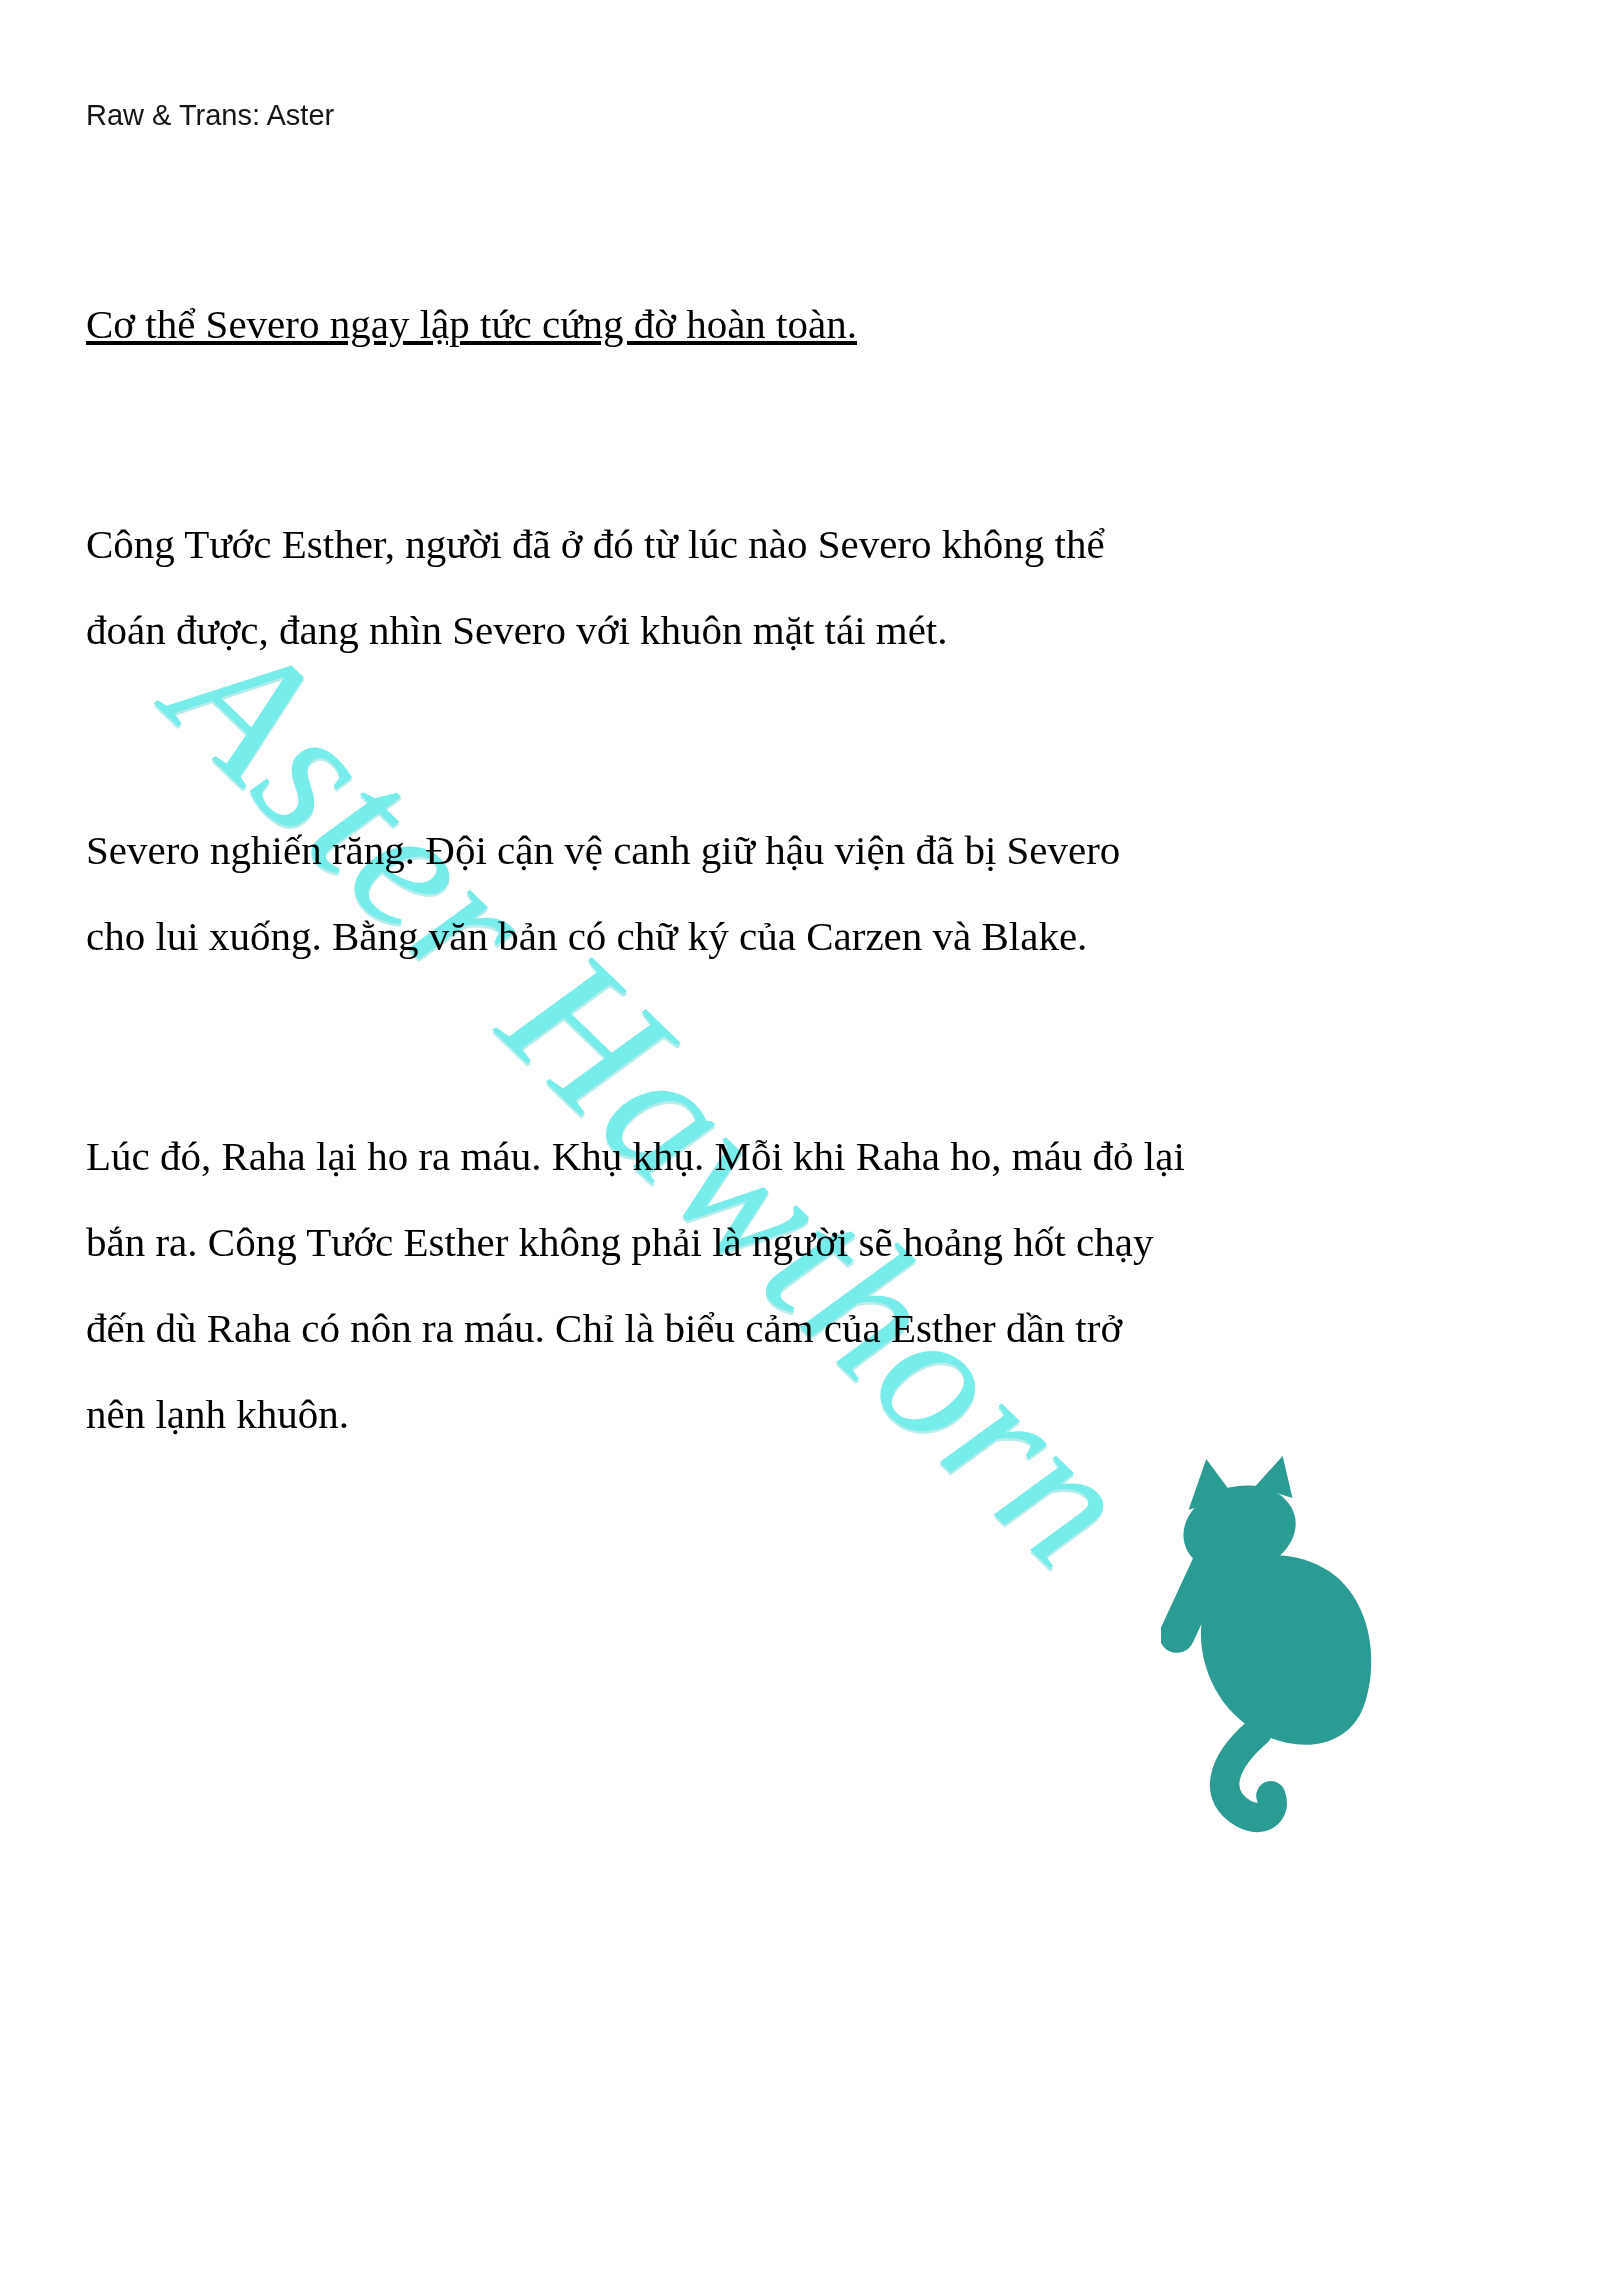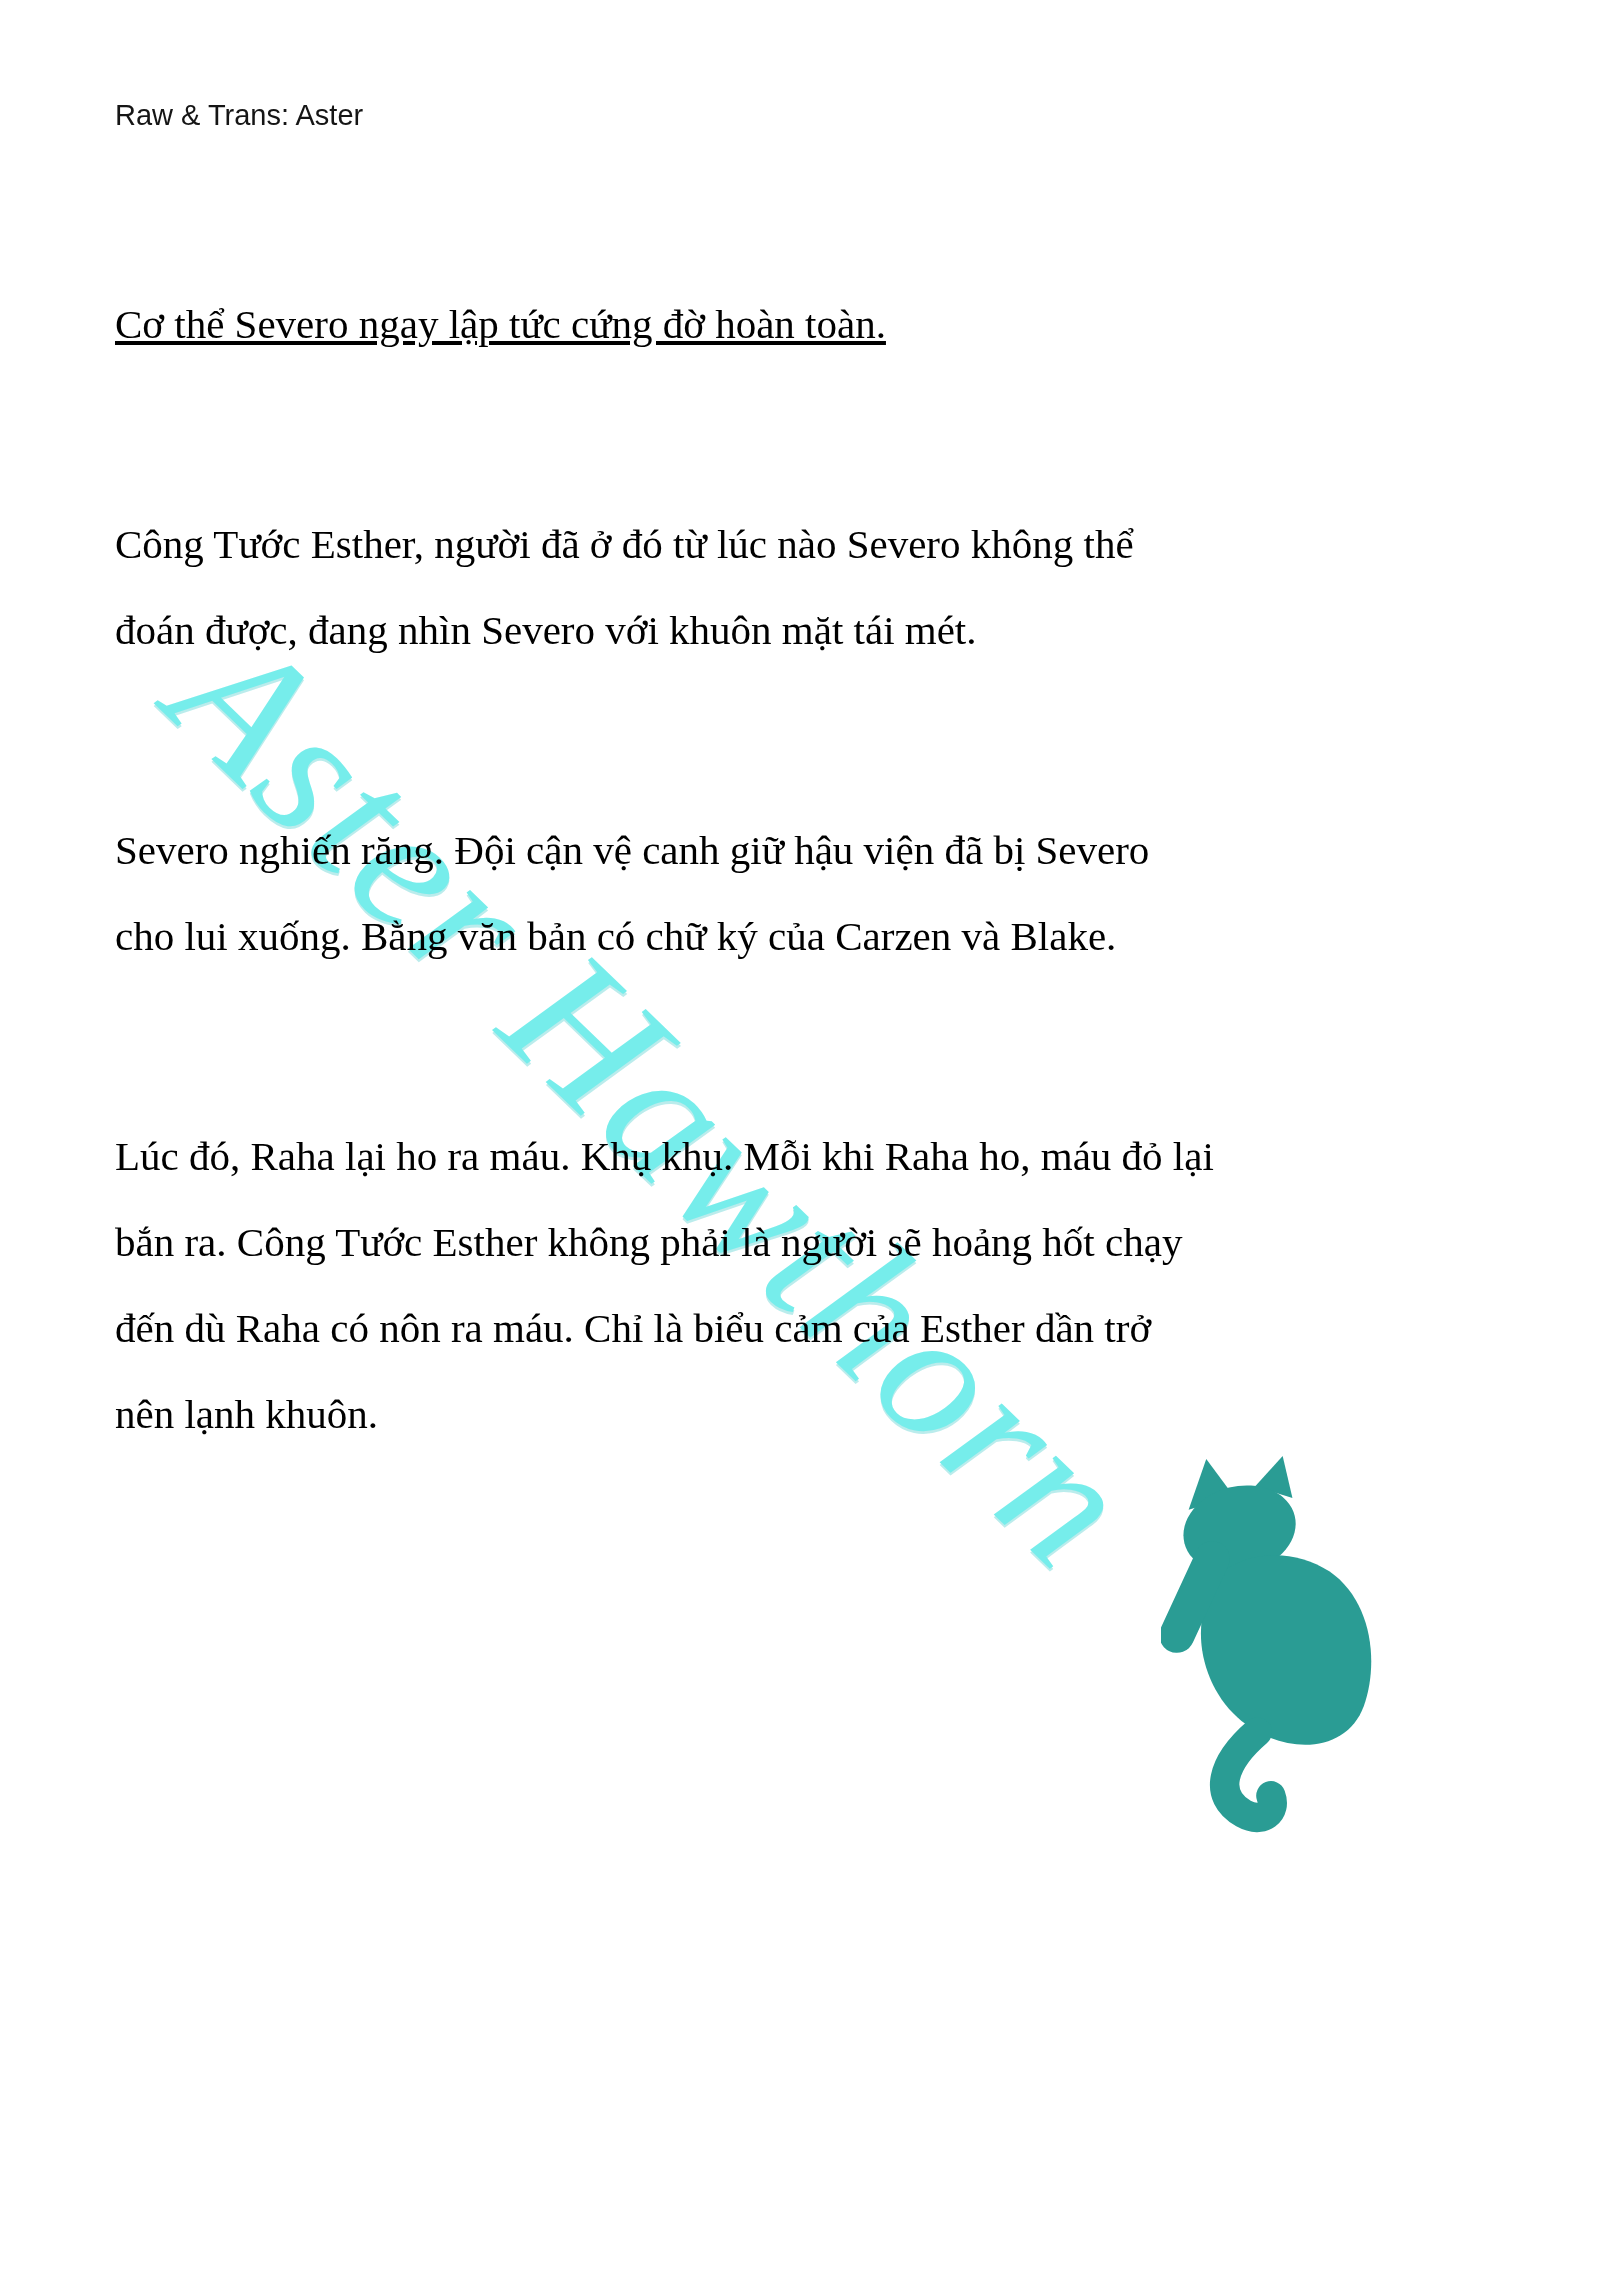--- a/index.html
+++ b/index.html
@@ -37,21 +37,21 @@
     position: absolute;
     left: 1161px;
     top: 1453px;
     width: 211px;
     height: 382px;
     z-index: 0;
   }
   .content {
     position: relative;
     z-index: 1;
-    padding: 97px 353px 0 115px;
+    padding: 97px 353px 0 86px;
     width: 1102px;
   }
   .credit-header {
     font-family: "Liberation Sans", sans-serif;
     font-size: 29px;
     line-height: 37px;
     color: #151515;
   }
   .content p {
     font-family: "Liberation Serif", serif;

